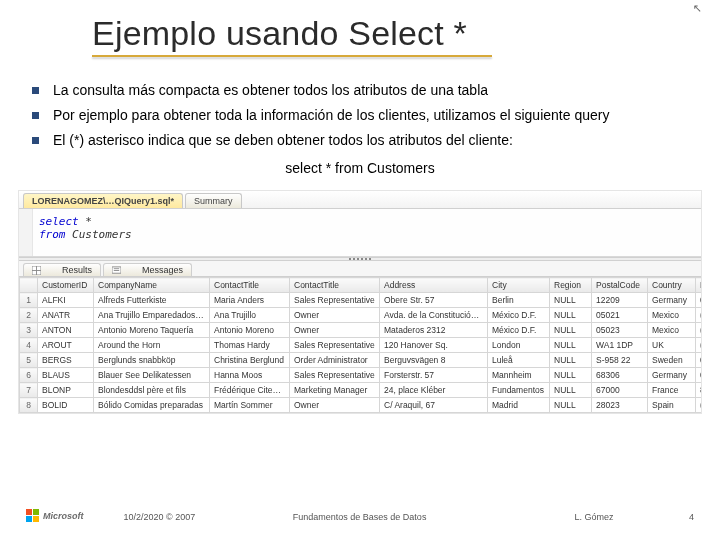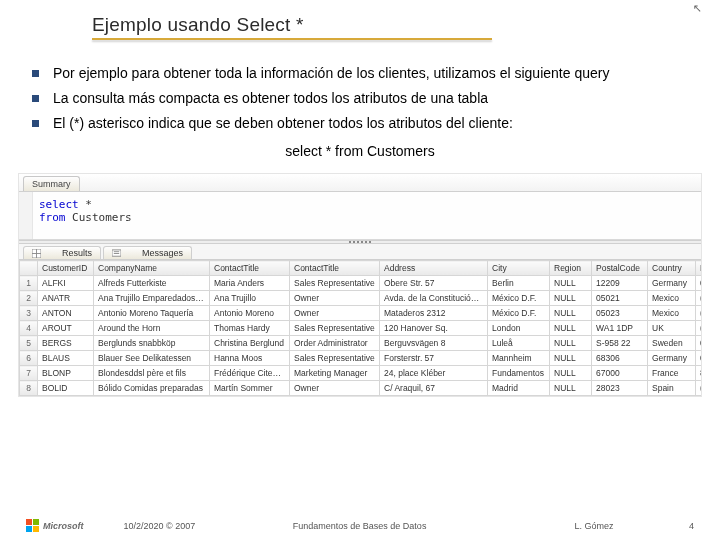--- a/index.html
+++ b/index.html
@@ -1,43 +1,43 @@
 <!DOCTYPE html>
 <html><head>
 <meta charset="utf-8">
 <style>
   * { box-sizing: border-box; margin: 0; padding: 0; }
   html, body { width: 720px; height: 540px; font-family: Verdana, Arial, sans-serif; background: #fff; color: #000; }
   .slide { width: 720px; height: 540px; position: relative; padding: 14px 18px 0 18px; }
   .title-wrap { margin-left: 74px; }
-  .title { font-size: 19px; font-weight: 400; color: #2b2b2b; letter-spacing: .2px; }
+  .title { font-size: 34px; font-weight: 400; color: #2b2b2b; letter-spacing: .2px; }
   .title-underline { width: 400px; height: 0; border-bottom: 2px solid #d7a93a; margin-top: 2px; box-shadow: 0 2px 2px rgba(0,0,0,.18); }
   ul.bullets { list-style: none; margin: 24px 10px 0 14px; }
   ul.bullets > li { display: flex; align-items: flex-start; font-size: 14px; line-height: 1.35; margin-bottom: 6px; }
   .sq { width: 7px; height: 7px; background: #2a4a7a; margin-top: 6px; margin-right: 14px; flex: 0 0 auto; }
   .query-line { text-align: center; font-size: 14px; margin-top: 10px; }
   .shot { margin: 14px 0 0 0; border: 1px solid #e5e5e5; font-family: Tahoma, Arial, sans-serif; font-size: 9px; color: #333; }
   .tabs-top { display: flex; align-items: flex-end; gap: 2px; background: linear-gradient(#fff,#f3f3f3); border-bottom: 1px solid #d0d0d0; padding: 2px 4px 0 4px; height: 18px; }
   .tab { padding: 2px 8px; border: 1px solid #c8c8c8; border-bottom: none; border-radius: 3px 3px 0 0; background: linear-gradient(#fefefe,#ece9dc); color: #444; }
   .tab.active { background: linear-gradient(#fff6c7,#ffe9a0); font-weight: bold; }
-  .editor { padding: 6px 8px 14px 20px; background: #fefefe; border-bottom: 1px solid #d9d9d9; position: relative; }
+  .editor { padding: 6px 8px 14px 20px; background: #fefefe; border-bottom: 1px solid #d9d9d9; position: relative; font-style: italic; }
   .editor .gutter { position: absolute; left: 0; top: 0; bottom: 0; width: 14px; background: #f3f3f3; border-right: 1px solid #e6e6e6; }
   .kw { color: #0000d0; }
   .hr-sep { height: 4px; background: #eee; border-top: 1px solid #d0d0d0; border-bottom: 1px solid #d0d0d0; display: flex; justify-content: center; align-items: center; }
   .hr-sep .grip { width: 22px; height: 2px; background: repeating-linear-gradient(90deg,#888 0 2px,transparent 2px 4px); }
   .tabs-bot { display: flex; gap: 2px; padding: 2px 4px 0 4px; border-bottom: 1px solid #cfcfcf; background: #f6f6f6; }
   .tabb { padding: 1px 8px; border: 1px solid #cfcfcf; border-bottom: none; border-radius: 3px 3px 0 0; background: linear-gradient(#fefefe,#ece9dc); display: flex; align-items: center; gap: 21px; }
   .tabb svg { width: 9px; height: 9px; }
   .grid-wrap { overflow: hidden; }
   table.grid { border-collapse: collapse; width: 100%; table-layout: fixed; font-size: 8.5px; color: #333; }
   table.grid th, table.grid td { border: 1px solid #d6d6d6; padding: 2px 4px; white-space: nowrap; overflow: hidden; text-overflow: ellipsis; height: 15px; }
   table.grid th { background: linear-gradient(#fbfbfb,#e9e9e9); font-weight: normal; text-align: left; }
   table.grid th.rownum, table.grid td.rownum { width: 18px; text-align: center; background: linear-gradient(#fbfbfb,#e9e9e9); color: #666; }
   table.grid th.corner { background: linear-gradient(#fbfbfb,#e9e9e9); }
-  .footer { position: absolute; left: 0; right: 0; bottom: 8px; display: flex; align-items: center; font-size: 9px; color: #555; padding: 0 26px; }
+  .footer { position: absolute; left: 0; right: 0; bottom: 18px; display: flex; align-items: flex-end; font-size: 9px; color: #555; padding: 0 26px; }
   .footer .logo { display: flex; align-items: center; gap: 4px; font-weight: bold; color: #6b6b6b; font-style: italic; font-family: "Segoe UI", Arial, sans-serif; margin-right: 18px; }
   .footer .logo .flag { display: grid; grid-template-columns: 6px 6px; grid-template-rows: 6px 6px; gap: 1px; }
   .footer .logo .flag span:nth-child(1){background:#f25022;} .footer .logo .flag span:nth-child(2){background:#7fba00;} .footer .logo .flag span:nth-child(3){background:#00a4ef;} .footer .logo .flag span:nth-child(4){background:#ffb900;}
   .footer .gap { flex: 0 0 22px; }
   .footer .mid { flex: 1; text-align: left; }
   .footer .author { flex: 0 0 140px; text-align: center; }
   .footer .pg { flex: 0 0 30px; text-align: right; }
   
   col.c0{width:18px} col.c1{width:56px} col.c2{width:116px} col.c3{width:80px} col.c4{width:90px} col.c5{width:108px} col.c6{width:62px} col.c7{width:42px} col.c8{width:56px} col.c9{width:48px} col.c10{width:50px}
   .cursor-mark { position: absolute; right: 18px; top: 2px; font-size: 11px; color: #666; }
@@ -48,36 +48,37 @@
 <div class="slide">
 
   <div class="title-wrap">
     <div class="title">Ejemplo usando Select *</div>
     <div class="title-underline"></div>
   </div>
 
   <ul class="bullets">
     <li>
         <span class="sq"></span>
-        <span>Por ejemplo para obtener toda la información de los clientes, utilizamos el siguiente query</span>
+        <span>La consulta más compacta es obtener todos los atributos de una tabla</span>
       </li>
     <li>
         <span class="sq"></span>
-        <span>La consulta más compacta es obtener todos los atributos de una tabla</span>
+        <span>Por ejemplo para obtener toda la información de los clientes, utilizamos el siguiente query</span>
       </li>
     <li>
         <span class="sq"></span>
         <span>El (*) asterisco indica que se deben obtener todos los atributos del cliente:</span>
       </li>
   </ul>
 
   <div class="query-line">select * from Customers</div>
 
   <div class="shot">
     <div class="tabs-top">
+      <div class="tab active">LORENAGOMEZ\…QIQuery1.sql*</div>
       <div class="tab">Summary</div>
       <span class="cursor-mark">↖</span>
     </div>
     <div class="editor">
       <div class="gutter"></div>
       <div style="font-family:Consolas,monospace; font-size:11px; line-height:1.25;">
         <span class="kw">select</span><span> *</span><br>
         <span class="kw">from</span><span> Customers</span>
       </div>
     </div>

